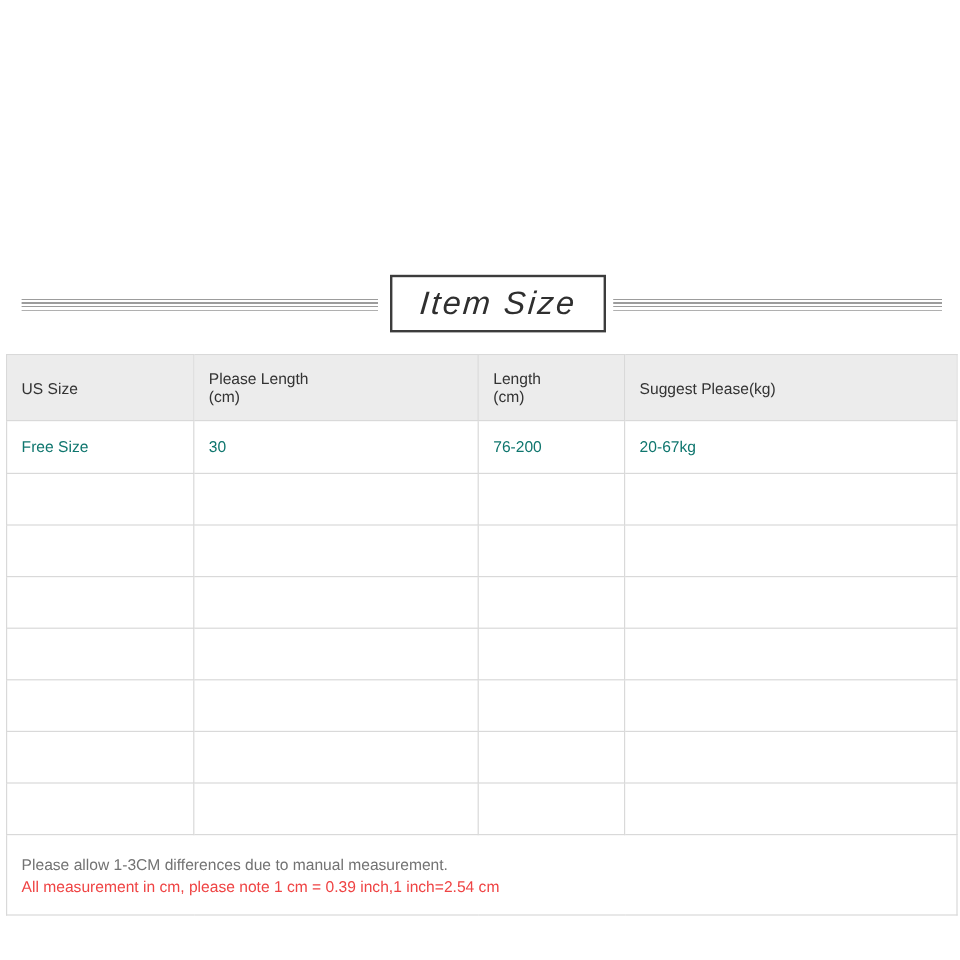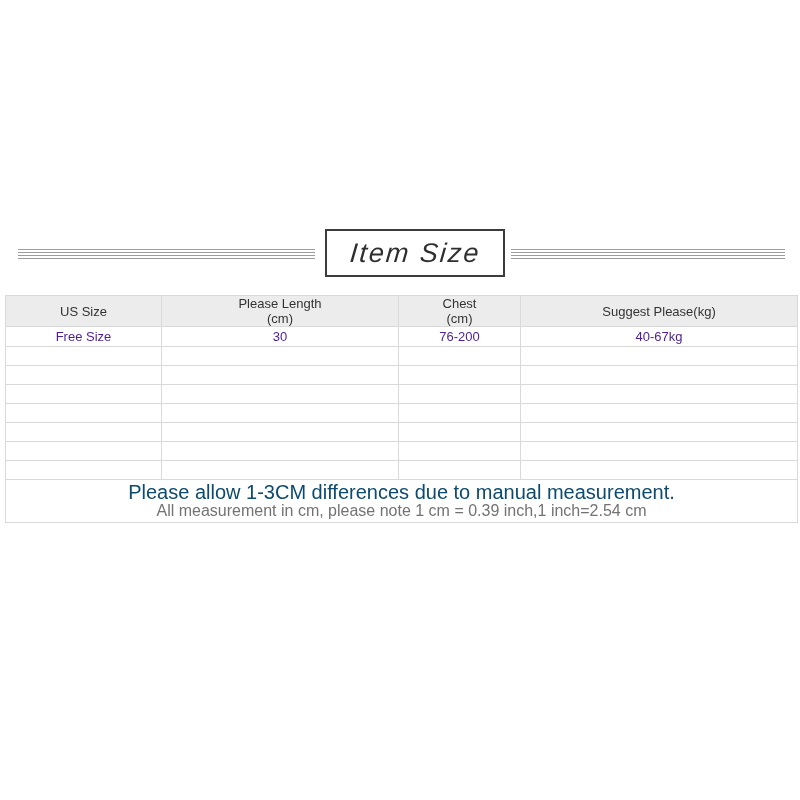--- a/index.html
+++ b/index.html
@@ -60,53 +60,53 @@
     left: 5px;
     top: 295px;
     width: 792px;
     border-collapse: collapse;
     table-layout: fixed;
     background: #ffffff;
   }
   .size-table th,
   .size-table td {
     border: 1px solid #d9d9d9;
-    text-align: center;
+    text-align: left;
     vertical-align: middle;
-    padding: 0;
+    padding: 12px;
     font-weight: normal;
     overflow: hidden;
   }
   .size-table thead th {
     background: #ececec;
     font-size: 13px;
     line-height: 15px;
     height: 29px;
     color: #333333;
   }
   .data-row td {
     height: 19px;
     font-size: 13px;
-    color: #4c1d95;
+    color: #0f766e;
   }
   .empty-row td {
     height: 18px;
   }
   .note-row td {
     height: 42px;
   }
   .note-line-1 {
-    font-size: 20px;
+    font-size: 13px;
     line-height: 19px;
-    color: #0c4a6e;
+    color: #737373;
   }
   .note-line-2 {
-    font-size: 16px;
+    font-size: 13px;
     line-height: 17px;
-    color: #737373;
+    color: #ef4444;
   }
 </style>
 </head>
 <body>
 
 <div class="canvas">
 
   <div class="deco-line left"></div>
 
   <div class="title-box">
@@ -125,34 +125,34 @@
     <thead>
       <tr class="header-row">
         <th>
           <div>US Size</div>
         </th>
         <th>
           <div>Please Length</div>
           <div>(cm)</div>
         </th>
         <th>
-          <div>Chest</div>
+          <div>Length</div>
           <div>(cm)</div>
         </th>
         <th>
           <div>Suggest Please(kg)</div>
         </th>
       </tr>
     </thead>
     <tbody>
       <tr class="data-row">
         <td>Free Size</td>
         <td>30</td>
         <td>76-200</td>
-        <td>40-67kg</td>
+        <td>20-67kg</td>
       </tr>
     </tbody>
     <tbody>
         <tr class="empty-row">
           <td></td>
           <td></td>
           <td></td>
           <td></td>
         </tr>
         <tr class="empty-row">

